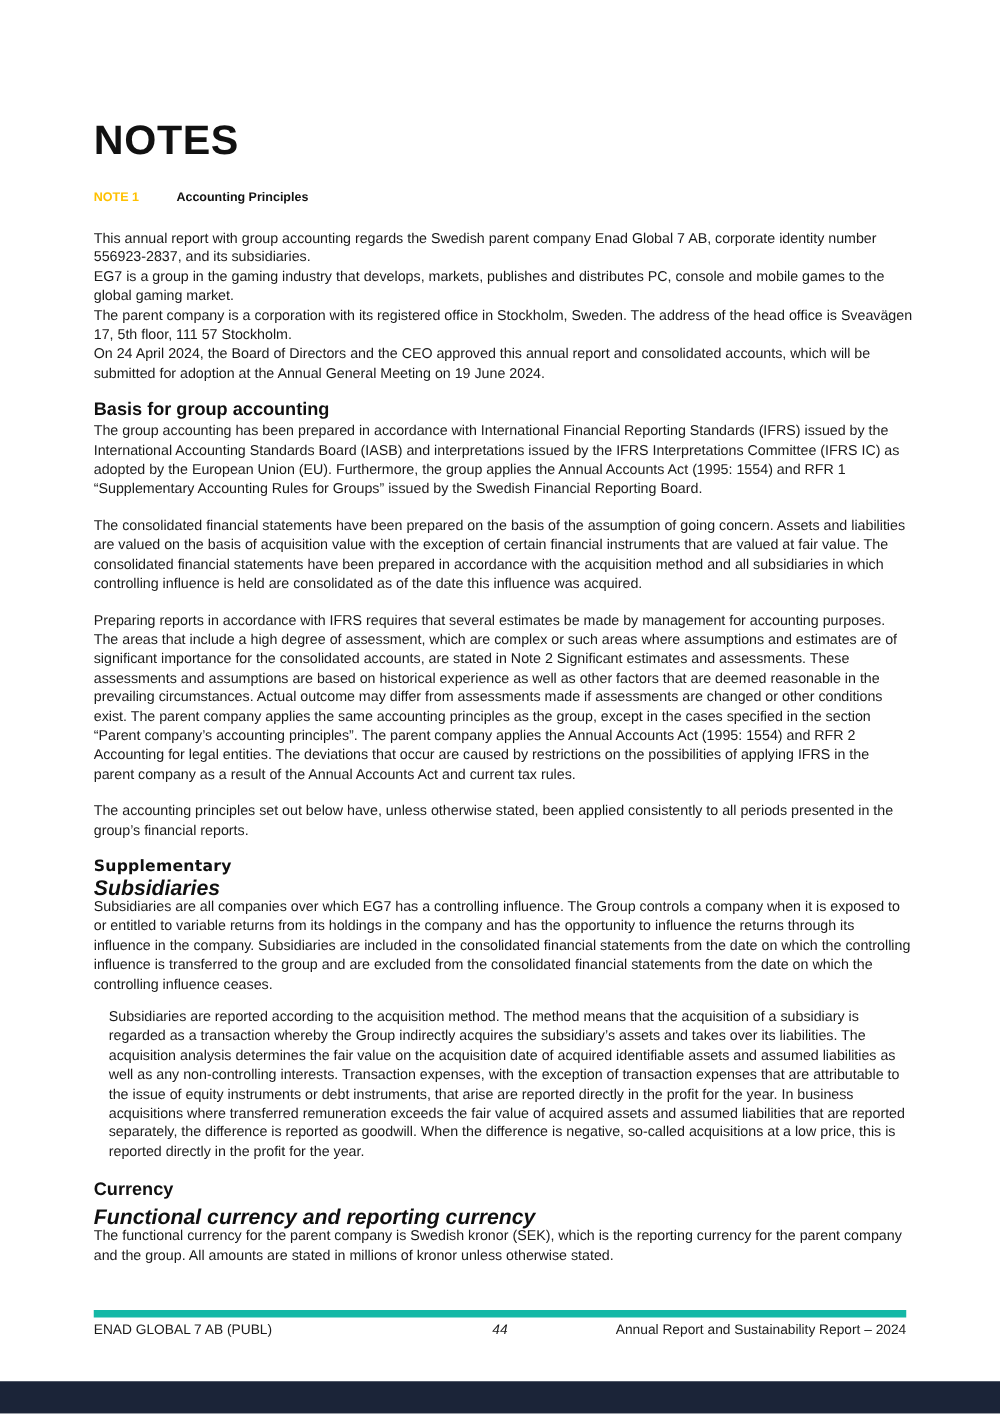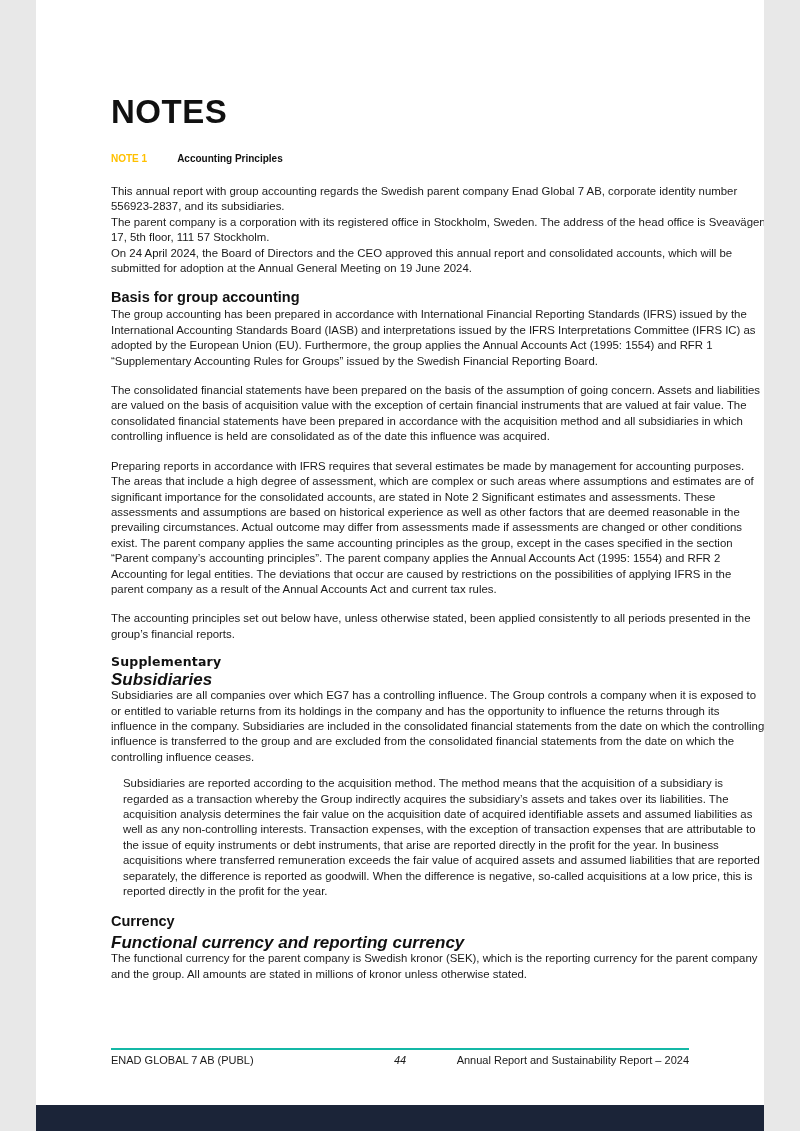--- a/index.html
+++ b/index.html
@@ -1,18 +1,18 @@
 <!DOCTYPE html>
 <html><head>
 <meta charset="utf-8">
 <style>
   html,body { margin:0; padding:0; background:#e8e8e8; }
   .page {
     position:relative;
-    width:728px; height:1131px;
+    width:800px; height:1131px;
     margin:0 auto;
     background:#ffffff;
     font-family:"Liberation Sans", sans-serif;
     color:#1a1a1a;
     overflow:hidden;
   }
   .content {
     position:absolute; left:75px; top:0; width:655px;
     font-size:11.4px; line-height:15.4px;
   }
@@ -43,21 +43,21 @@
     margin:3px 0 0 0;
     font-size:17px; line-height:14px;
     font-weight:bold; font-style:italic; color:#111;
   }
   h4.currency-minor { margin-top:6px; }
   p.pfirst { margin-top:1px !important; }
   p.pbody  { margin-top:14px !important; }
   p.pbody-tight { margin-top:11px !important;margin-left:12px; }
   .footer {
     position:absolute; left:75px; right:75px; top:1048px;
-    border-top:2px solid #14b8a6;
+    border-top:6px solid #14b8a6;
     display:flex; align-items:flex-start;
     padding-top:4px;
     font-size:11px; line-height:13px; color:#1a1a1a;
   }
   .footer .f-left  { flex:1; text-align:left; }
   .footer .f-mid   { width:60px; text-align:center;font-style:italic; }
   .footer .f-right { flex:1; text-align:right; }
   .bottom-bar {
     position:absolute; left:0; right:0; bottom:0; height:26px;
     background:#1b2438;
@@ -70,20 +70,21 @@
   <div class="content">
 
     <h1 class="doc-title">NOTES</h1>
 
     <div class="note-heading">
       <span class="note-label">NOTE 1</span><span class="note-title">Accounting Principles</span>
     </div>
 
     <div class="intro">
       <p>This annual report with group accounting regards the Swedish parent company Enad Global 7 AB, corporate identity number 556923-2837, and its subsidiaries.</p>
+      <p>EG7 is a group in the gaming industry that develops, markets, publishes and distributes PC, console and mobile games to the global gaming market.</p>
       <p>The parent company is a corporation with its registered office in Stockholm, Sweden. The address of the head office is Sveavägen 17, 5th floor, 111 57 Stockholm.</p>
       <p>On 24 April 2024, the Board of Directors and the CEO approved this annual report and consolidated accounts, which will be submitted for adoption at the Annual General Meeting on 19 June 2024.</p>
     </div>
 
     <h2 class="section-heading">Basis for group accounting</h2>
     <p class="pfirst">The group accounting has been prepared in accordance with International Financial Reporting Standards (IFRS) issued by the International Accounting Standards Board (IASB) and interpretations issued by the IFRS Interpretations Committee (IFRS IC) as adopted by the European Union (EU). Furthermore, the group applies the Annual Accounts Act (1995: 1554) and RFR 1 “Supplementary Accounting Rules for Groups” issued by the Swedish Financial Reporting Board.</p>
     <p class="pbody">The consolidated financial statements have been prepared on the basis of the assumption of going concern. Assets and liabilities are valued on the basis of acquisition value with the exception of certain financial instruments that are valued at fair value. The consolidated financial statements have been prepared in accordance with the acquisition method and all subsidiaries in which controlling influence is held are consolidated as of the date this influence was acquired.</p>
     <p class="pbody">Preparing reports in accordance with IFRS requires that several estimates be made by management for accounting purposes. The areas that include a high degree of assessment, which are complex or such areas where assumptions and estimates are of significant importance for the consolidated accounts, are stated in Note 2 Significant estimates and assessments. These assessments and assumptions are based on historical experience as well as other factors that are deemed reasonable in the prevailing circumstances. Actual outcome may differ from assessments made if assessments are changed or other conditions exist. The parent company applies the same accounting principles as the group, except in the cases specified in the section “Parent company’s accounting principles”. The parent company applies the Annual Accounts Act (1995: 1554) and RFR 2 Accounting for legal entities. The deviations that occur are caused by restrictions on the possibilities of applying IFRS in the parent company as a result of the Annual Accounts Act and current tax rules.</p>
     <p class="pbody">The accounting principles set out below have, unless otherwise stated, been applied consistently to all periods presented in the group’s financial reports.</p>
 

